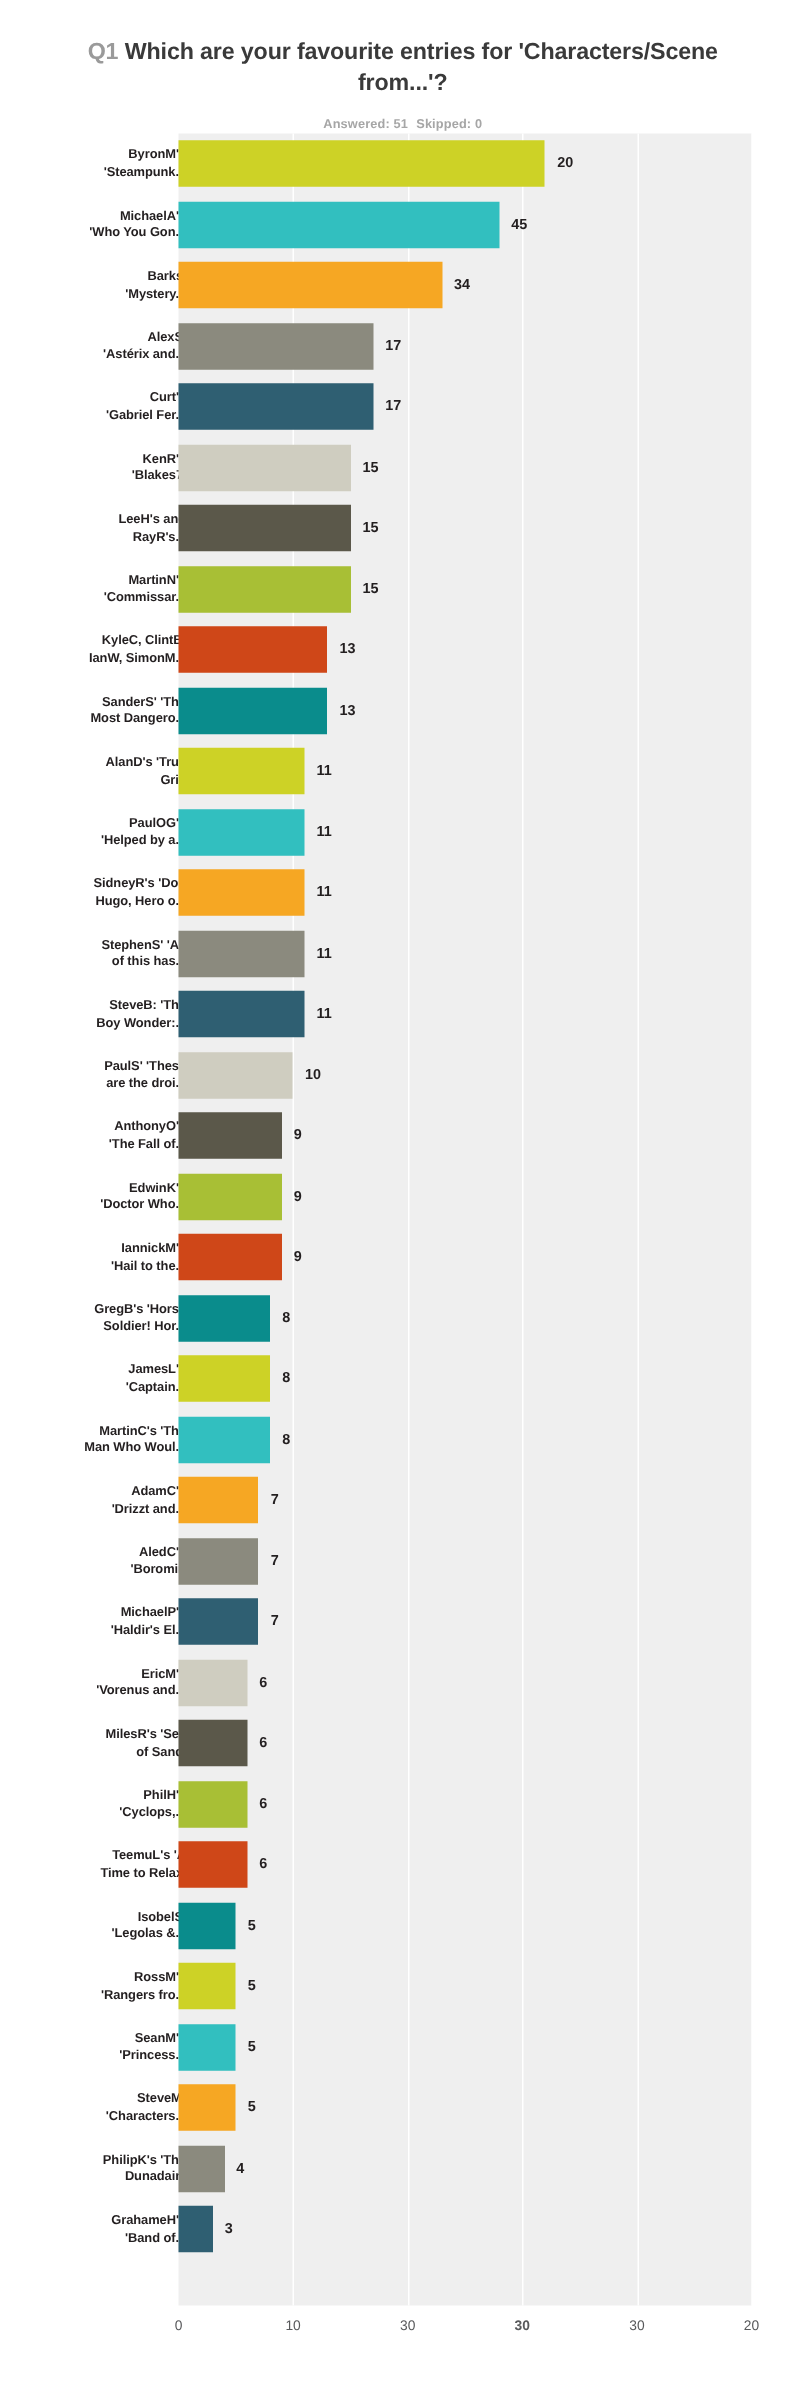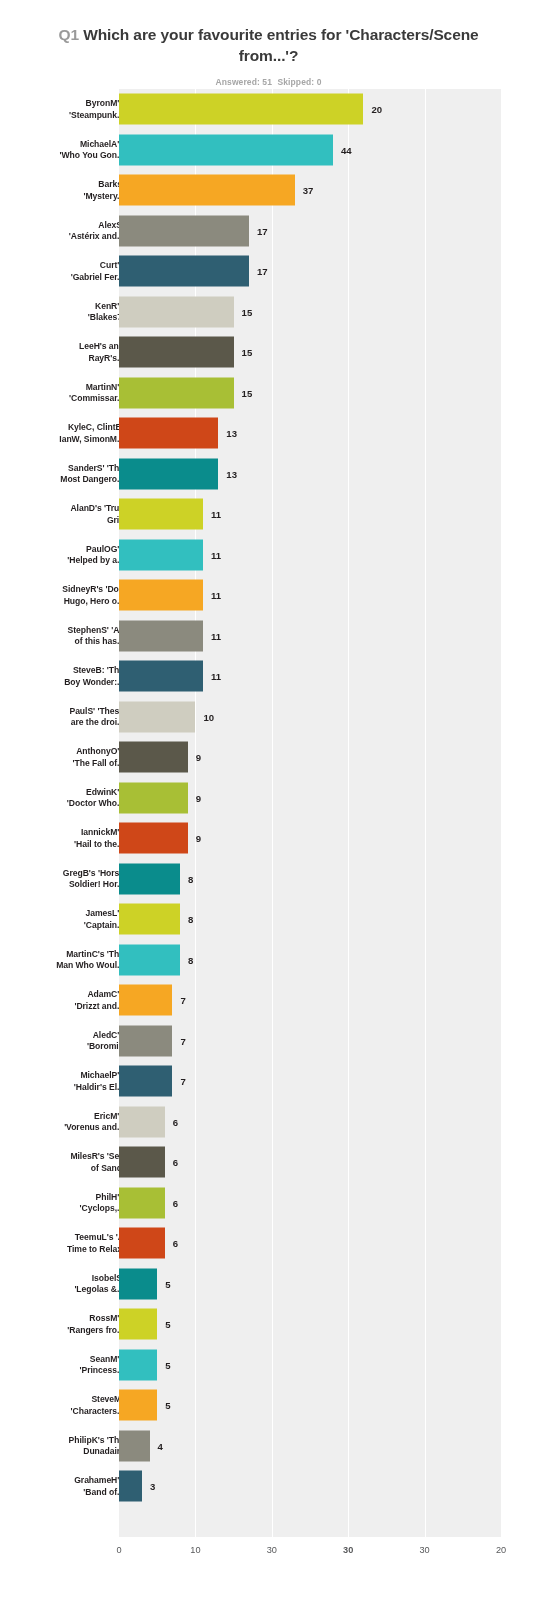--- a/index.html
+++ b/index.html
@@ -157,29 +157,29 @@
         </div>
         <div class="bar" style="width: 244.48px; background: rgb(205, 210, 38);"></div>
         <div class="bar-value" style="left: 371.48px;">20</div>
       </div>
       <div class="row">
         <div class="row-label">
           <div>MichaelA's</div>
           <div>'Who You Gon...</div>
         </div>
         <div class="bar" style="width: 213.92px; background: rgb(50, 191, 191);"></div>
-        <div class="bar-value" style="left: 340.92px;">44</div>
+        <div class="bar-value" style="left: 340.92px;">45</div>
       </div>
       <div class="row">
         <div class="row-label">
           <div>Barks'</div>
           <div>'Mystery...</div>
         </div>
         <div class="bar" style="width: 175.72px; background: rgb(246, 167, 35);"></div>
-        <div class="bar-value" style="left: 302.72px;">37</div>
+        <div class="bar-value" style="left: 302.72px;">34</div>
       </div>
       <div class="row">
         <div class="row-label">
           <div>AlexS'</div>
           <div>'Astérix and...</div>
         </div>
         <div class="bar" style="width: 129.88px; background: rgb(139, 138, 126);"></div>
         <div class="bar-value" style="left: 256.88px;">17</div>
       </div>
       <div class="row">

